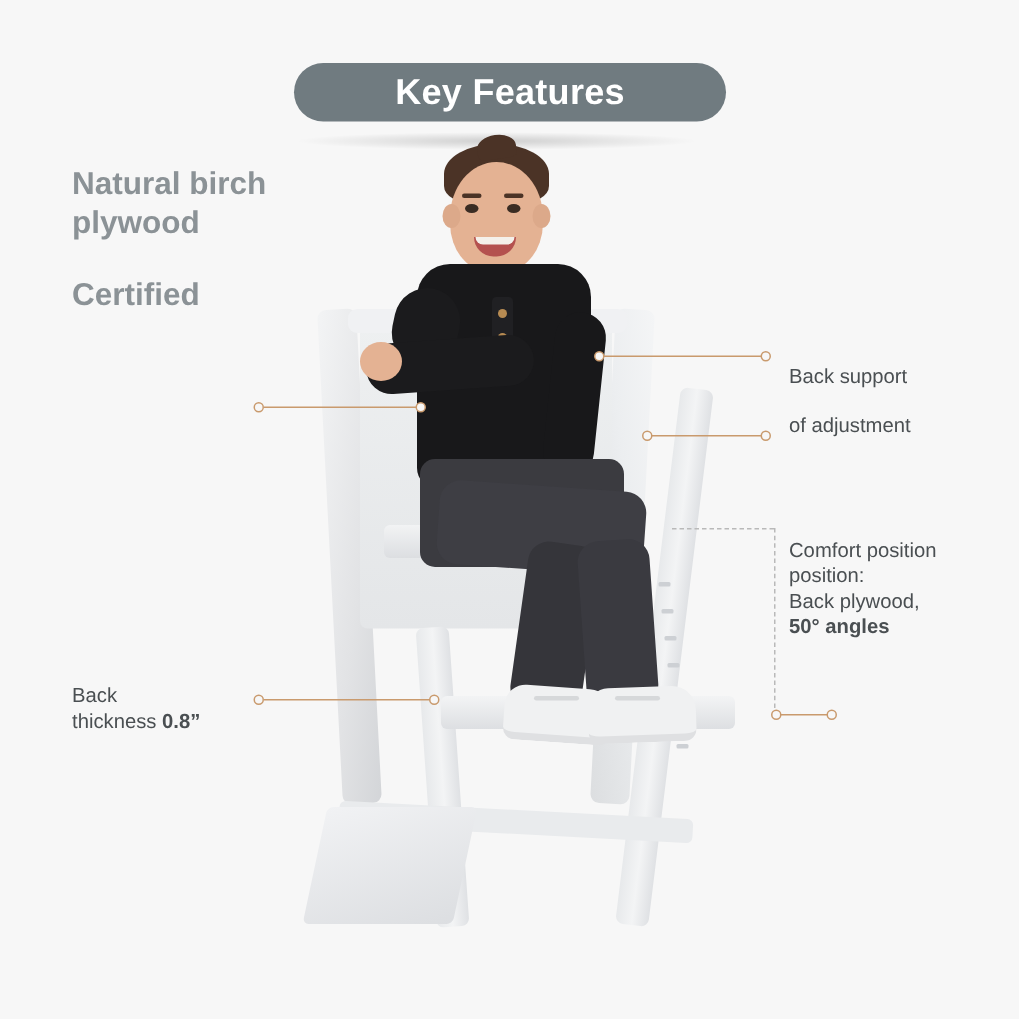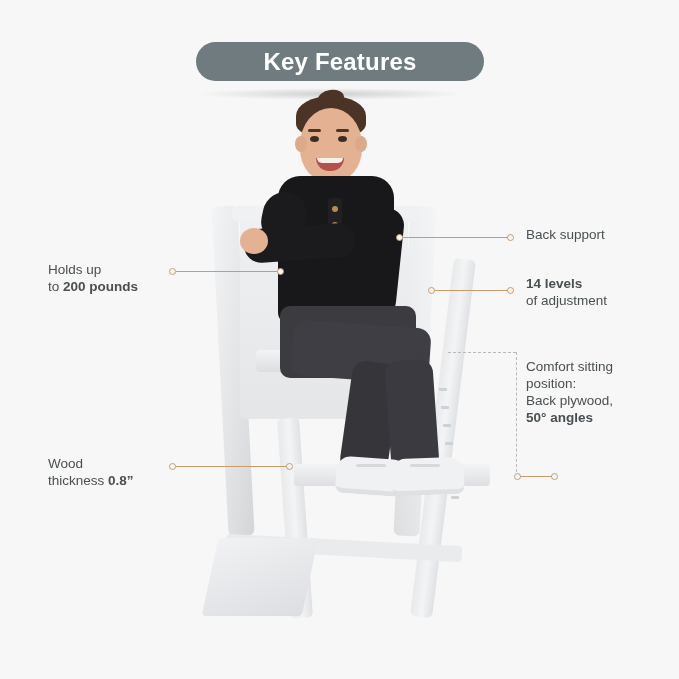--- a/index.html
+++ b/index.html
@@ -396,20 +396,24 @@
 </style>
 </head>
 <body>
 
 <div id="root">
 
   <div class="title-pill">
     <span class="title-text">Key Features</span>
   </div>
 
+  <div class="heading-block">
+    <div>Natural birch plywood</div>
+    <div class="line2">Certified</div>
+  </div>
 
   <div class="photo">
 
     <div class="chair-piece chair-back-left"></div>
     <div class="chair-piece chair-back-right"></div>
     <div class="chair-piece chair-back-panel"></div>
     <div class="chair-piece chair-top-rail"></div>
 
     <div class="chair-piece chair-front-leg"></div>
     <div class="chair-piece chair-front-leg2"></div>
@@ -480,45 +484,38 @@
   <div class="dot" style="left:286px; top:463px;"></div>
 
   <div class="dot" style="left:551px; top:473px;"></div>
   <div class="hline" style="left:518px; top:476px; width:34px;"></div>
   <div class="dot" style="left:514px; top:473px;"></div>
 
   <div class="dashed-h" style="left:448px; top:352px; width:68px;"></div>
   <div class="dashed-v" style="left:516px; top:352px; height:120px;"></div>
   <div class="dashed-h" style="left:448px; top:352px; width:0px;"></div>
 
-  <div class="callout callout-right" style="left:526px; top:226px; width:140px;">
+  <div class="callout callout-right" style="left:526px; top:242px; width:140px;">
     <span>Back support</span>
   </div>
 
   <div class="callout callout-right" style="left:526px; top:275px; width:140px;">
-    <div class="b">14 levels</div>
     <div>of adjustment</div>
   </div>
 
-  <div class="callout callout-left" style="left:48px; top:261px; width:135px;">
-    <div>Holds up</div>
-    <div>
-      <span>to </span><span class="b">200 pounds</span>
-    </div>
-  </div>
 
   <div class="callout callout-left" style="left:48px; top:455px; width:140px;">
-    <div>Wood</div>
+    <div>Back</div>
     <div>
       <span>thickness </span><span class="b">0.8”</span>
     </div>
   </div>
 
   <div class="callout callout-right" style="left:526px; top:358px; width:150px;">
-    <div>Comfort sitting</div>
+    <div>Comfort position</div>
     <div>position:</div>
     <div>Back plywood,</div>
     <div class="b">50° angles</div>
   </div>
 
 
 
 </div>
 
 </body></html>

